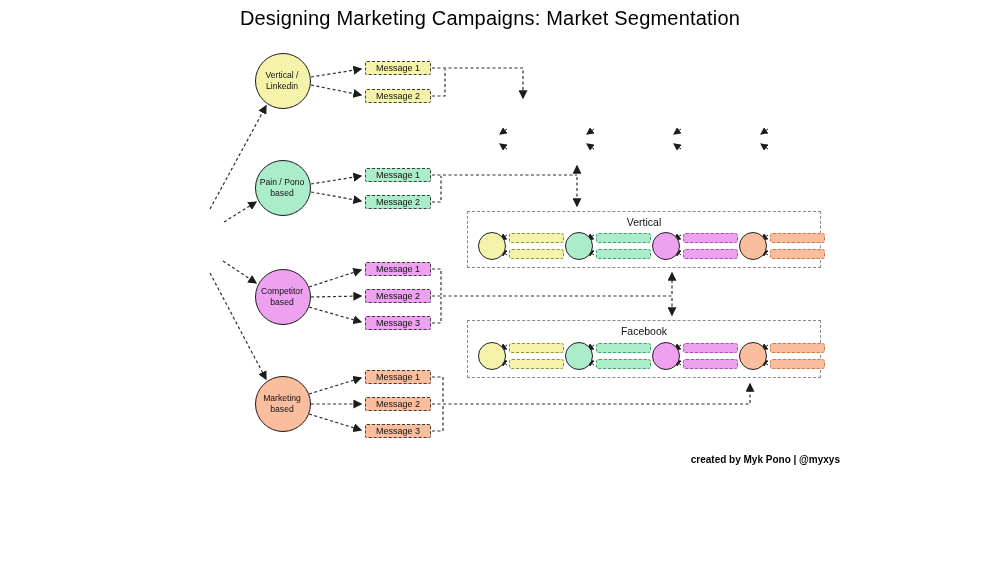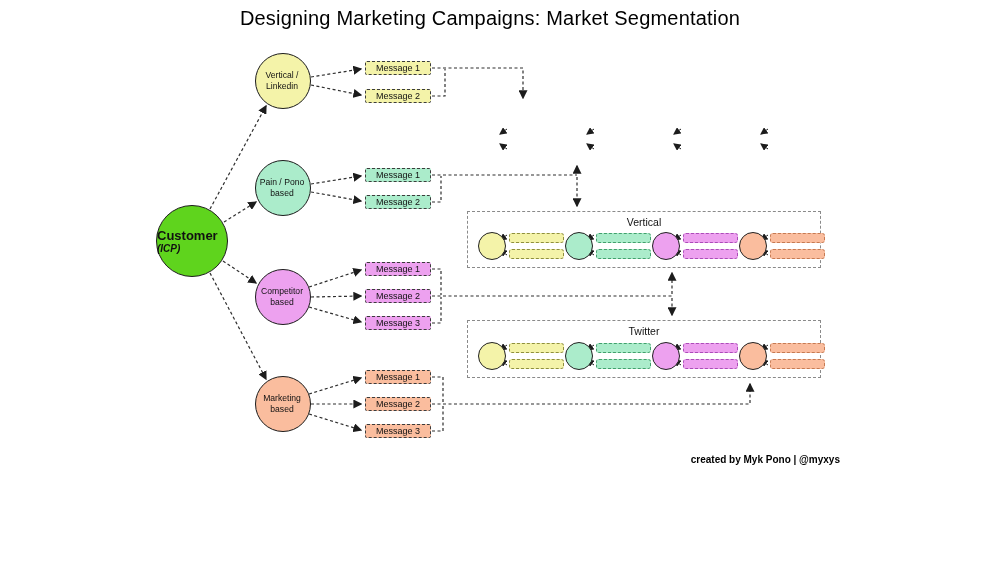--- a/index.html
+++ b/index.html
@@ -116,24 +116,20 @@
         <path d="M594,365 L587,360" marker-end="url(#ah)"></path>
       <path d="M681,345 L674,350" marker-end="url(#ah)"></path>
         <path d="M681,365 L674,360" marker-end="url(#ah)"></path>
       <path d="M768,345 L761,350" marker-end="url(#ah)"></path>
         <path d="M768,365 L761,360" marker-end="url(#ah)"></path>
     </g>
   </svg>
 
   <div class="title">Designing Marketing Campaigns: Market Segmentation</div>
 
-  <div class="circle customer">
-    <div class="l1">Customer</div>
-    <div class="l2">(ICP)</div>
-  </div>
 
   <div class="circle seg yellow-f" style="left:255px;top:53px">
     <div>Vertical /</div>
     <div>Linkedin</div>
   </div>
   <div class="circle seg mint-f" style="left:255px;top:160px">
     <div>Pain / Pono</div>
     <div>based</div>
   </div>
   <div class="circle seg magenta-f" style="left:255px;top:269px">
@@ -175,21 +171,21 @@
       <span class="gb magenta-b" style="top:17px"></span>
     </div>
     <div class="grp" style="left:271px;top:20px">
       <span class="gc salmon-f"></span>
       <span class="gb salmon-b" style="top:1px"></span>
       <span class="gb salmon-b" style="top:17px"></span>
     </div>
   </div>
 
   <div class="panel" style="top:320px;height:58px">
-    <div class="ptitle">Twitter</div>
+    <div class="ptitle">Facebook</div>
     <div class="grp" style="left:10px;top:21px">
       <span class="gc yellow-f"></span>
       <span class="gb yellow-b" style="top:1px"></span>
       <span class="gb yellow-b" style="top:17px"></span>
     </div>
     <div class="grp" style="left:97px;top:21px">
       <span class="gc mint-f"></span>
       <span class="gb mint-b" style="top:1px"></span>
       <span class="gb mint-b" style="top:17px"></span>
     </div>

